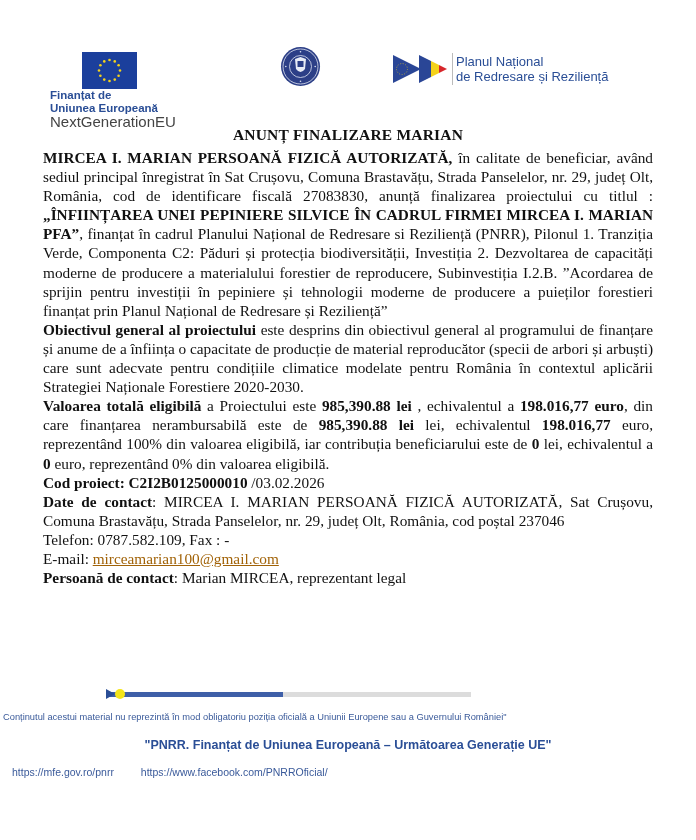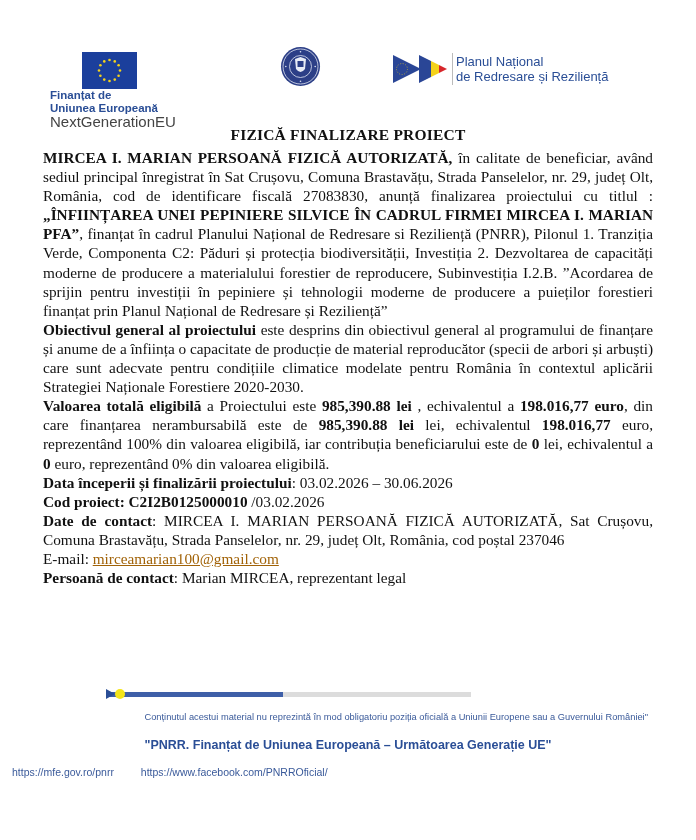--- a/index.html
+++ b/index.html
@@ -29,21 +29,21 @@
     .para { text-align: justify; }
     .para b { font-weight: bold; }
     a.email { color: #a16207; text-decoration: underline; }
 
     
     .footer { position: absolute; left: 0; top: 680px; width: 696px; font-family: "Liberation Sans", "DejaVu Sans", sans-serif; }
     .bar-wrap { position: absolute; left: 108px; top: 12px; width: 363px; height: 5px; background: #dcdcdc; }
     .bar-fill { position: absolute; left: 0; top: 0; width: 175px; height: 5px; background: #3e5fa8; }
     .bar-knob-arrow { position: absolute; left: -2px; top: -3px; width: 0; height: 0; border-top: 5px solid transparent; border-bottom: 5px solid transparent; border-left: 9px solid #2a4e96; }
     .bar-knob { position: absolute; left: 7px; top: -3px; width: 10px; height: 10px; border-radius: 50%; background: #f4e51a; }
-    .disclaimer { position: absolute; left: 12px; top: 32px; width: 636px; text-align: right; font-size: 9.3px; color: #3a5a9a; }
+    .disclaimer { position: absolute; left: 3px; top: 32px; width: 636px; text-align: left; font-size: 9.3px; color: #3a5a9a; }
     .slogan { position: absolute; left: 0; top: 58px; width: 696px; text-align: center; font-size: 12.5px; color: #2a4e96; font-weight: bold; }
     .links { position: absolute; left: 0; top: 86px; width: 696px; text-align: left; font-size: 10.5px; color: #3a5a9a; }
     .links span { margin: 0 12px; }
   </style>
 </head>
 <body>
 
 <div class="header">
   <div class="eu-logo">
     <div class="eu-flag">
@@ -98,46 +98,44 @@
     </div>
     <div class="pnrr-sep"></div>
     <div class="pnrr-text">
       <div>Planul Național</div>
       <div>de Redresare și Reziliență</div>
     </div>
   </div>
 </div>
 
 <div class="content">
-  <div class="title">FIZICĂ FINALIZARE PROIECT</div>
+  <div class="title">ANUNȚ FINALIZARE MARIAN</div>
 
   <p class="para">
     <b>MIRCEA I. MARIAN PERSOANĂ FIZICĂ AUTORIZATĂ,</b><span> în calitate de beneficiar, având sediul principal înregistrat în Sat Crușovu, Comuna Brastavățu, Strada Panselelor, nr. 29, județ Olt, România, cod de identificare fiscală 27083830, anunță finalizarea proiectului cu titlul : </span><b>„ÎNFIINȚAREA UNEI PEPINIERE SILVICE ÎN CADRUL FIRMEI MIRCEA I. MARIAN PFA”</b><span>, finanțat în cadrul Planului Național de Redresare si Reziliență (PNRR), Pilonul 1. Tranziția Verde, Componenta C2: Păduri și protecția biodiversității, Investiția 2. Dezvoltarea de capacități moderne de producere a materialului forestier de reproducere, Subinvestiția I.2.B. ”Acordarea de sprijin pentru investiții în pepiniere și tehnologii moderne de producere a puieților forestieri finanțat prin Planul Național de Redresare și Reziliență”</span>
   </p>
 
   <p class="para">
     <b>Obiectivul general al proiectului</b><span> este desprins din obiectivul general al programului de finanțare și anume de a înființa o capacitate de producție de material reproducător (specii de arbori și arbuști) care sunt adecvate pentru condițiile climatice modelate pentru România în contextul aplicării Strategiei Naționale Forestiere 2020-2030.</span>
   </p>
 
   <p class="para">
     <b>Valoarea totală eligibilă</b><span> a Proiectului este </span><b>985,390.88 lei</b><span> , echivalentul a </span><b>198.016,77 euro</b><span>, din care finanțarea nerambursabilă este de </span><b>985,390.88 lei</b><span> lei, echivalentul </span><b>198.016,77</b><span> euro, reprezentând 100% din valoarea eligibilă, iar contribuția beneficiarului este de </span><b>0</b><span> lei, echivalentul a </span><b>0</b><span> euro, reprezentând 0% din valoarea eligibilă.</span>
   </p>
 
-  <p class="para">
-    <b>Data începerii și finalizării proiectului</b><span>: 03.02.2026 – 30.06.2026</span>
-  </p>
 
   <p class="para">
     <b>Cod proiect</b><b>: </b><b>C2I2B0125000010</b><span> /03.02.2026</span>
   </p>
 
   <p class="para">
     <b>Date de contact</b><span>: MIRCEA I. MARIAN PERSOANĂ FIZICĂ AUTORIZATĂ,  Sat Crușovu, Comuna Brastavățu, Strada Panselelor, nr. 29, județ Olt, România, cod poștal 237046</span>
   </p>
 
+  <p class="para">Telefon: 0787.582.109, Fax : -</p>
 
   <p class="para">
     <span>E-mail: </span><a class="email">mirceamarian100@gmail.com</a>
   </p>
 
   <p class="para">
     <b>Persoană de contact</b><span>: Marian MIRCEA, reprezentant legal</span>
   </p>
 </div>
 

